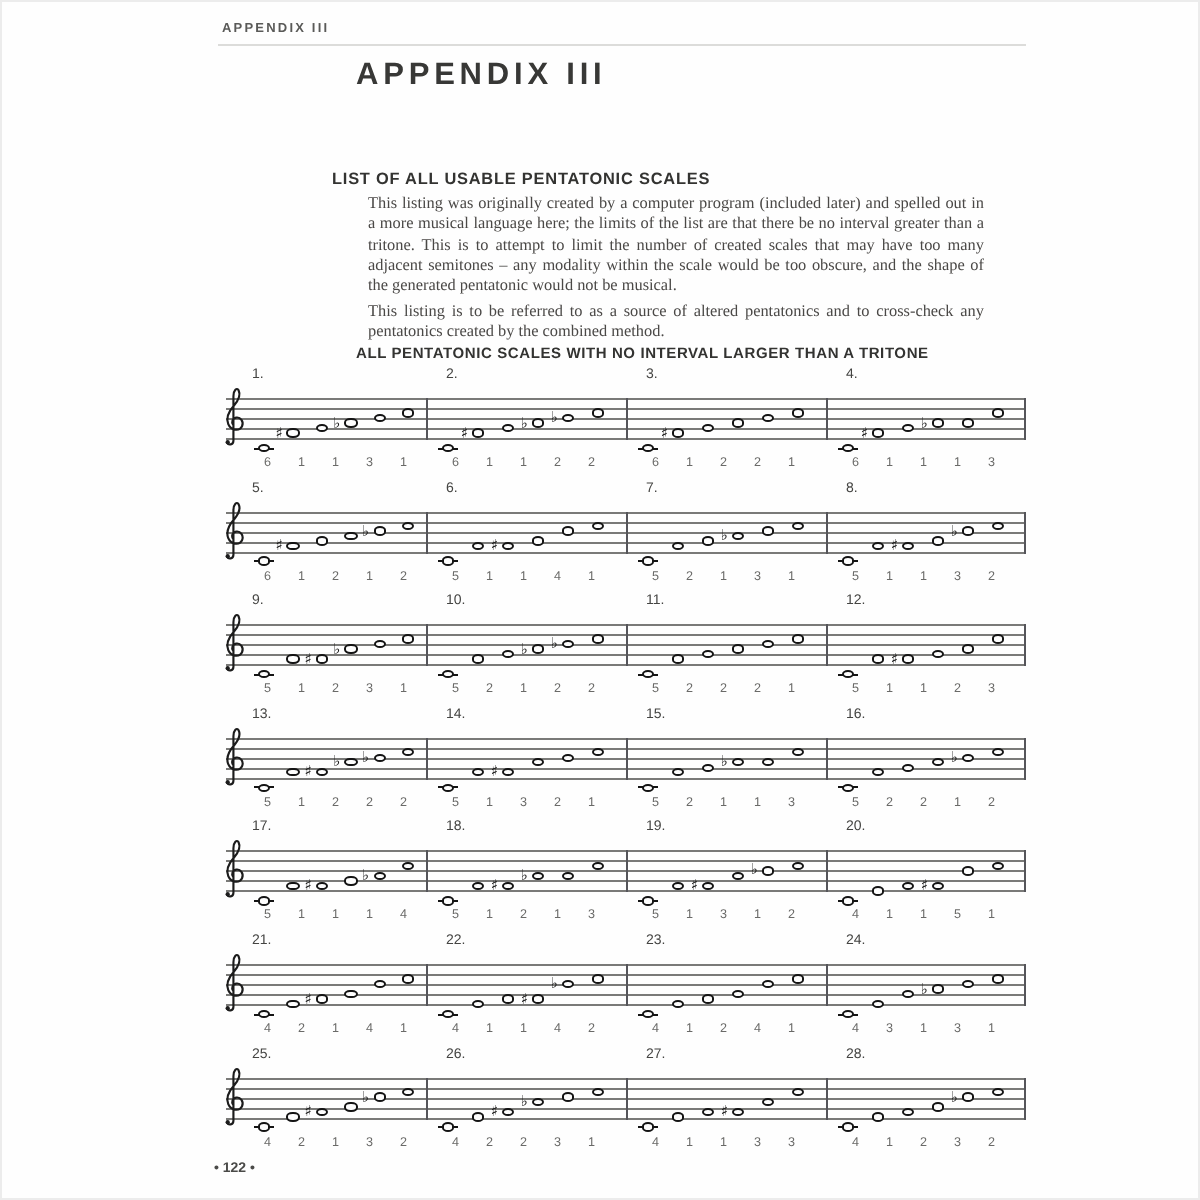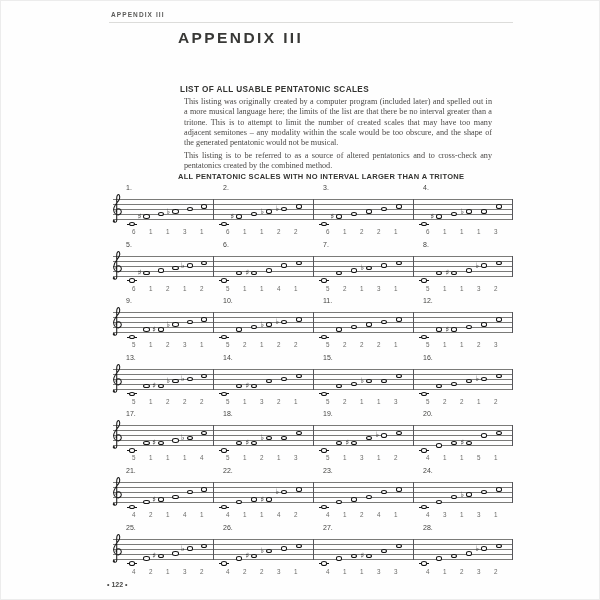--- a/index.html
+++ b/index.html
@@ -8,21 +8,21 @@
         font-family:"Liberation Sans",sans-serif;color:#3a3a3a;}
   .abs{position:absolute;}
   .serif{font-family:"Liberation Serif",serif;color:#4a4846;}
   #running-head{left:110px;top:10px;font-size:6.5px;font-weight:bold;
         letter-spacing:1.1px;color:#5a5a58;}
   #head-rule{left:108px;top:21px;width:404px;height:1px;background:#dcdcda;}
   #main-title{left:177px;top:28px;font-size:15.5px;font-weight:bold;
         letter-spacing:2.4px;color:#383836;}
   #intro-line{left:178px;top:55px;width:312px;text-align:center;
         white-space:nowrap;font-size:7.8px;}
-  #list-heading{left:179px;top:84px;font-size:8.2px;font-weight:bold;
+  #list-heading{left:165px;top:84px;font-size:8.2px;font-weight:bold;
         letter-spacing:.4px;color:#333331;}
   #para-1{left:183px;top:96px;width:308px;font-size:8.2px;line-height:10.3px;
         text-align:justify;}
   #para-2{left:183px;top:150px;width:308px;font-size:8.2px;line-height:10.3px;
         text-align:justify;}
   #sub-heading{left:177px;top:171px;font-size:7.5px;font-weight:bold;
         letter-spacing:.3px;color:#333331;}
   #page-number{left:106px;top:580px;font-size:7px;font-weight:bold;color:#4a4a48;}
   #systems{left:112px;top:183px;width:402px;height:397px;}
   .srow{position:absolute;left:0;width:400px;height:56px;}

